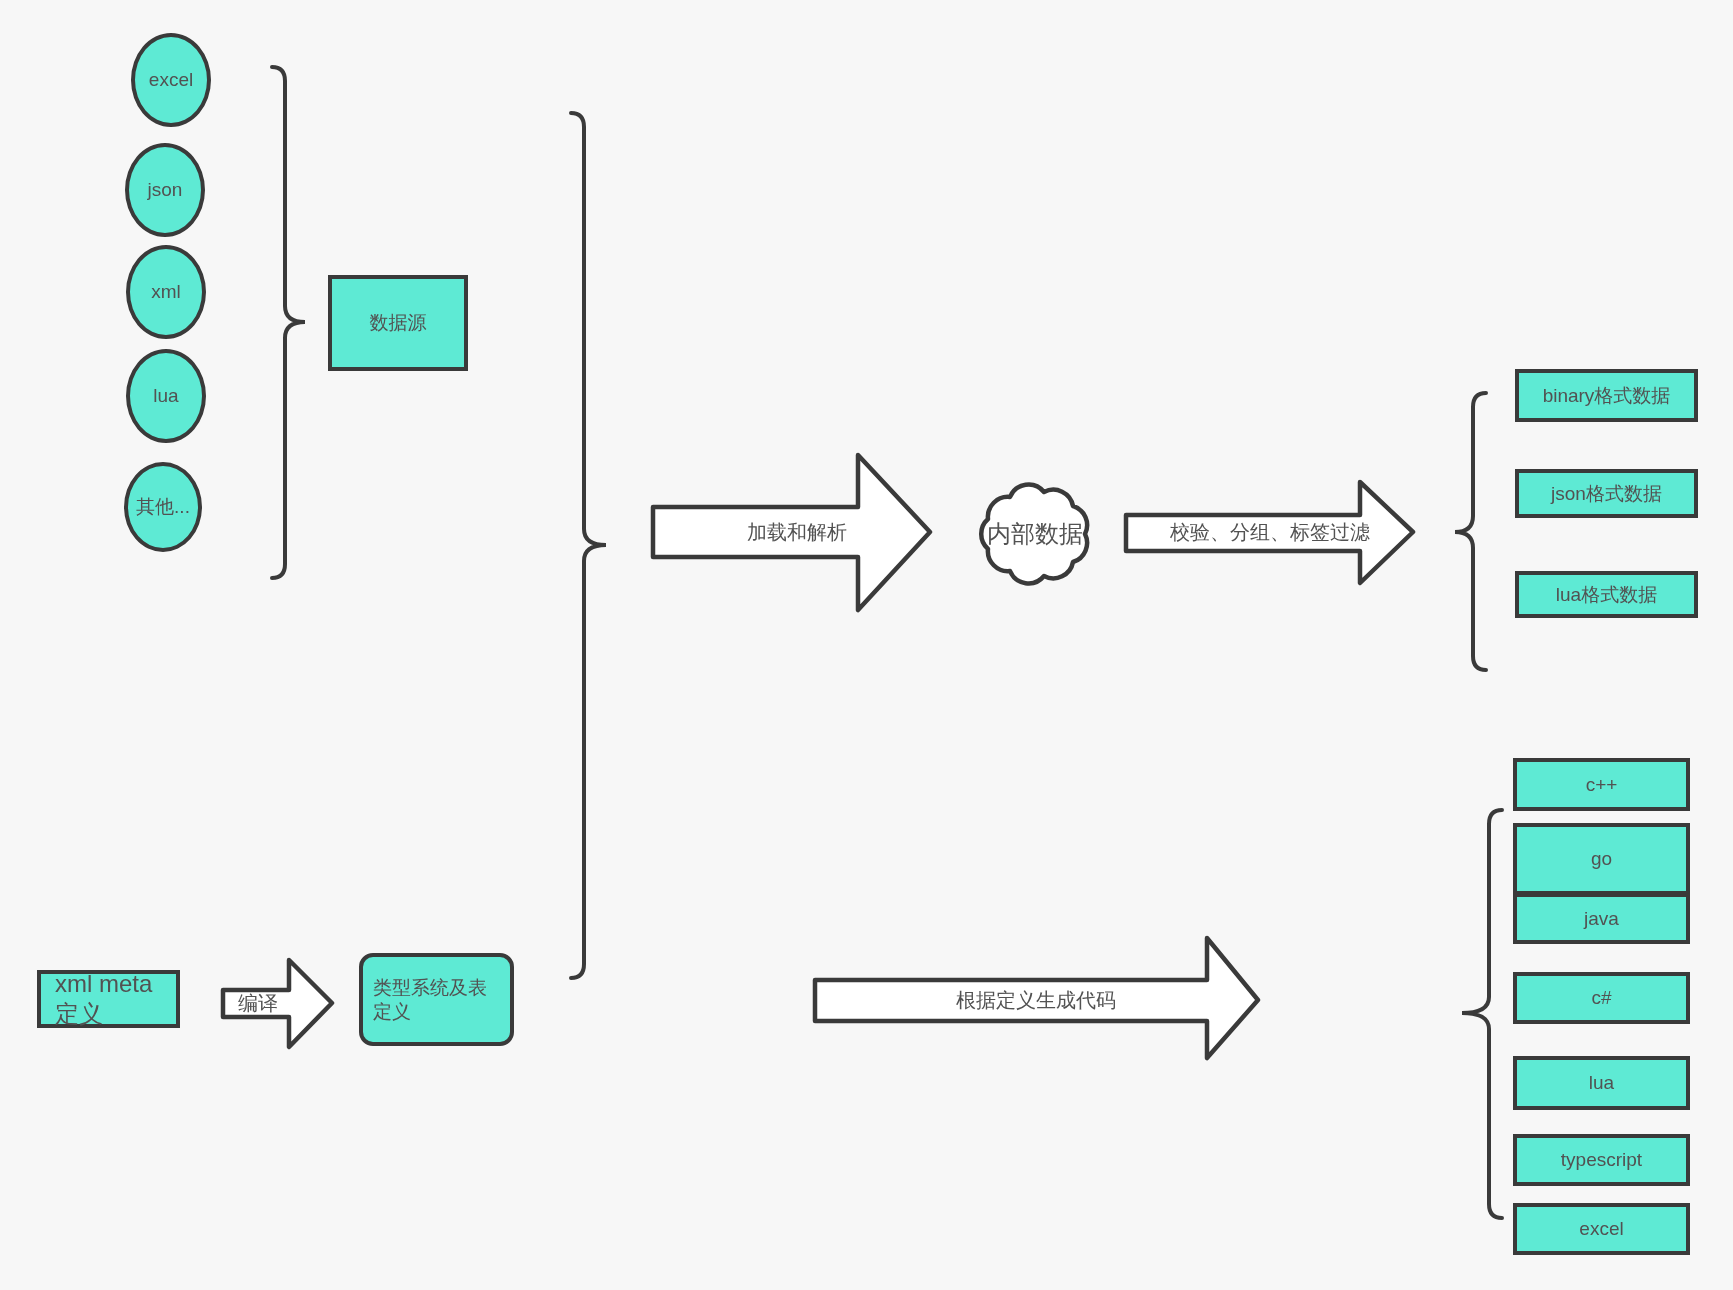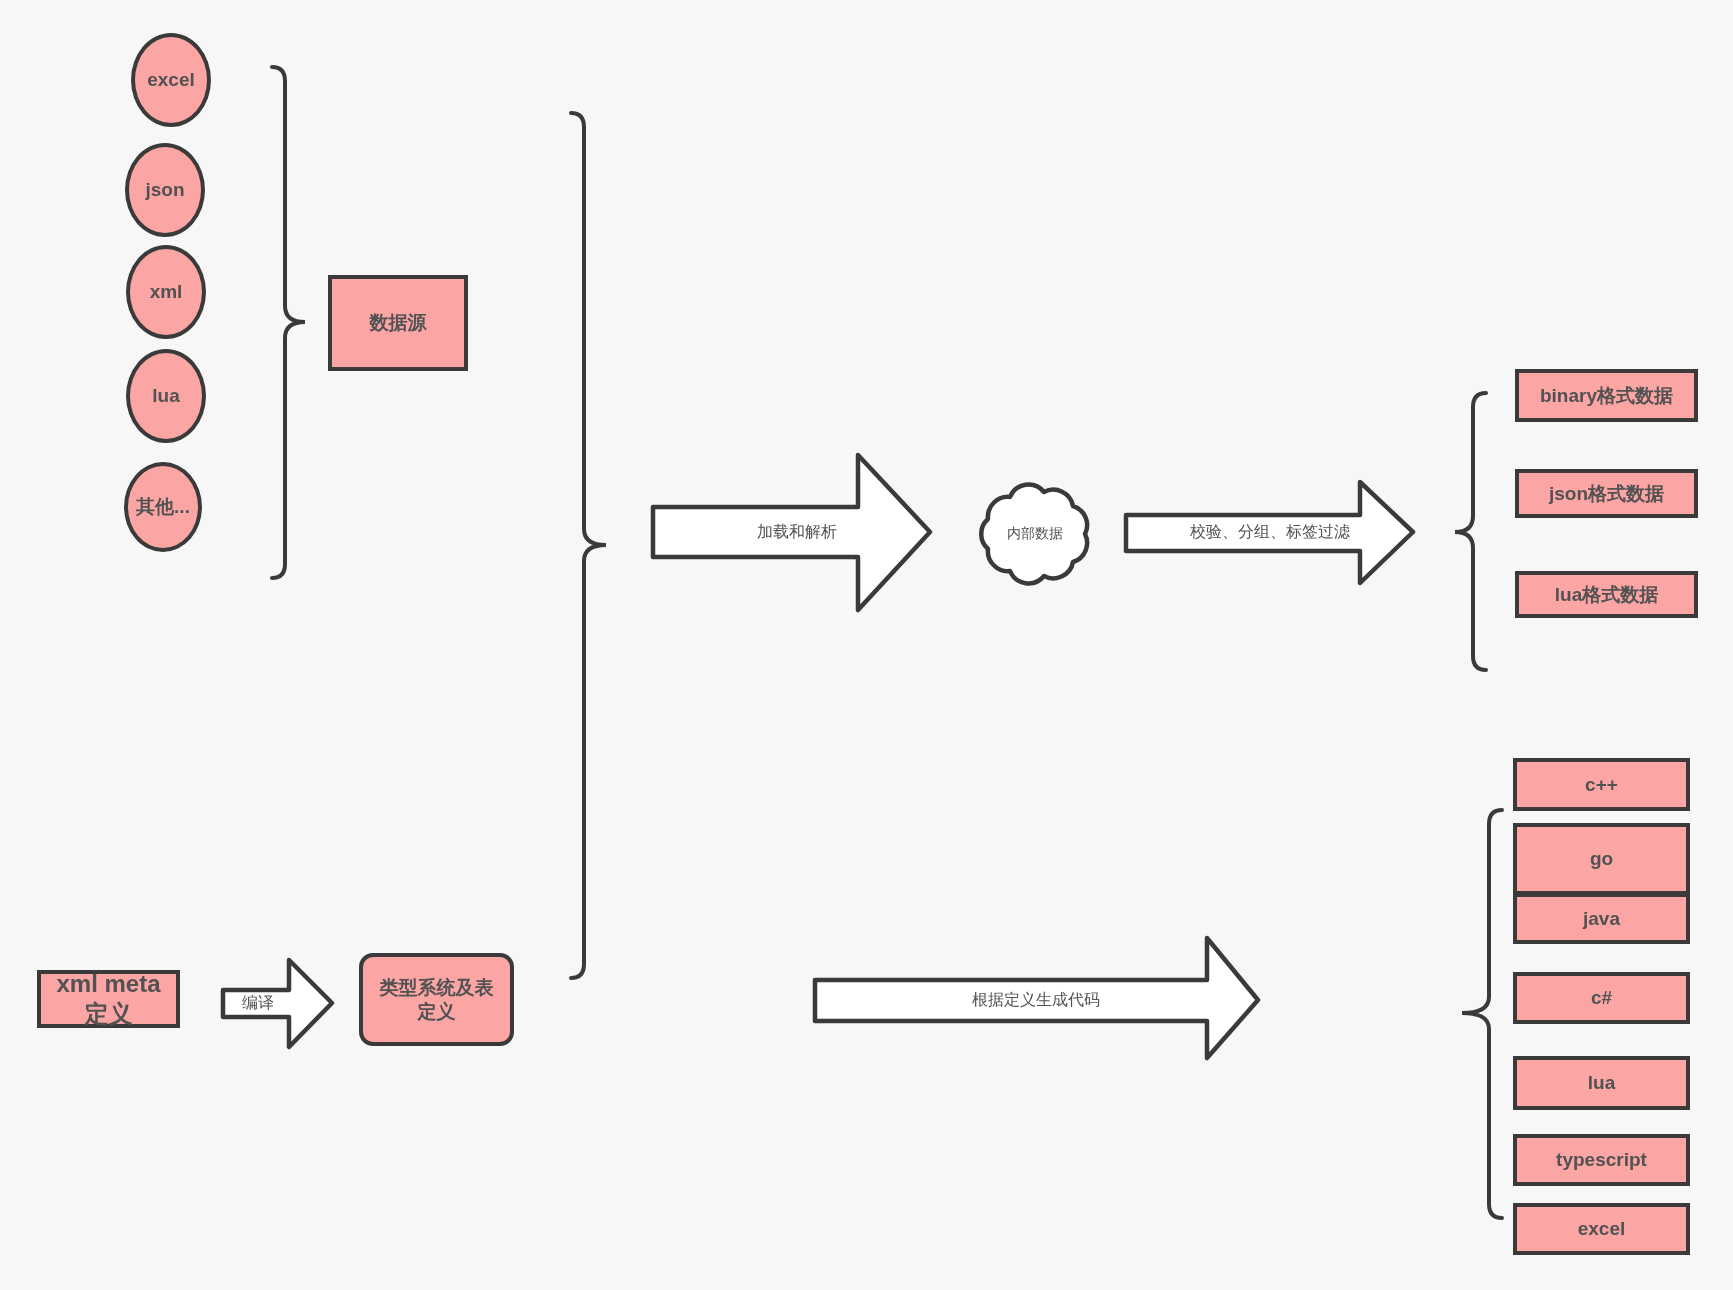--- a/index.html
+++ b/index.html
@@ -9,36 +9,35 @@
     background:#f7f7f7;
     font-family:"Liberation Sans","DejaVu Sans",sans-serif;
     color:#525252;
     overflow:hidden;
   }
   svg.layer{position:absolute;left:0;top:0;width:1733px;height:1290px;}
   .shape{stroke:#3a3a3a;fill:#ffffff;stroke-width:4.5;stroke-linejoin:round;}
   .brace{stroke:#3a3a3a;fill:none;stroke-width:4;stroke-linecap:round;}
   .node{
     position:absolute;
-    background:#fca5a5;
+    background:#5eead4;
     border:4px solid #3a3a3a;
     box-sizing:border-box;
     display:flex;align-items:center;justify-content:center;
-    text-align:center;
+    text-align:left;
     font-size:19px;
     line-height:1.25;
-    font-weight:bold;
   }
   .ellipse{border-radius:50%;}
   .rounded{border-radius:14px;}
   .lbl{
     position:absolute;
     transform:translate(-50%,-50%);
     white-space:nowrap;
-    font-size:16px;
+    font-size:20px;
   }
 </style>
 </head>
 <body>
 
 <div class="canvas">
 
   <svg class="layer" viewBox="0 0 1733 1290">
 
     <path class="brace" d="M 272 67 Q 285 67 285 81 L 285 306 Q 285 322 305 322 Q 285 322 285 338 L 285 564 Q 285 578 272 578"></path>
@@ -90,15 +89,15 @@
   <div class="node" style="left:1513px;top:893px;width:177px;height:51px;">java</div>
   <div class="node" style="left:1513px;top:972px;width:177px;height:52px;">c#</div>
   <div class="node" style="left:1513px;top:1056px;width:177px;height:54px;">lua</div>
   <div class="node" style="left:1513px;top:1134px;width:177px;height:52px;">typescript</div>
   <div class="node" style="left:1513px;top:1203px;width:177px;height:52px;">excel</div>
 
   <div class="lbl" style="left:797px;top:532px;">加载和解析</div>
   <div class="lbl" style="left:1270px;top:532px;">校验、分组、标签过滤</div>
   <div class="lbl" style="left:258px;top:1003px;">编译</div>
   <div class="lbl" style="left:1036px;top:1000px;">根据定义生成代码</div>
-  <div class="lbl" style="left:1035px;top:534px;font-size:14px;">内部数据</div>
+  <div class="lbl" style="left:1035px;top:534px;font-size:24px;">内部数据</div>
 
 </div>
 
 </body></html>

